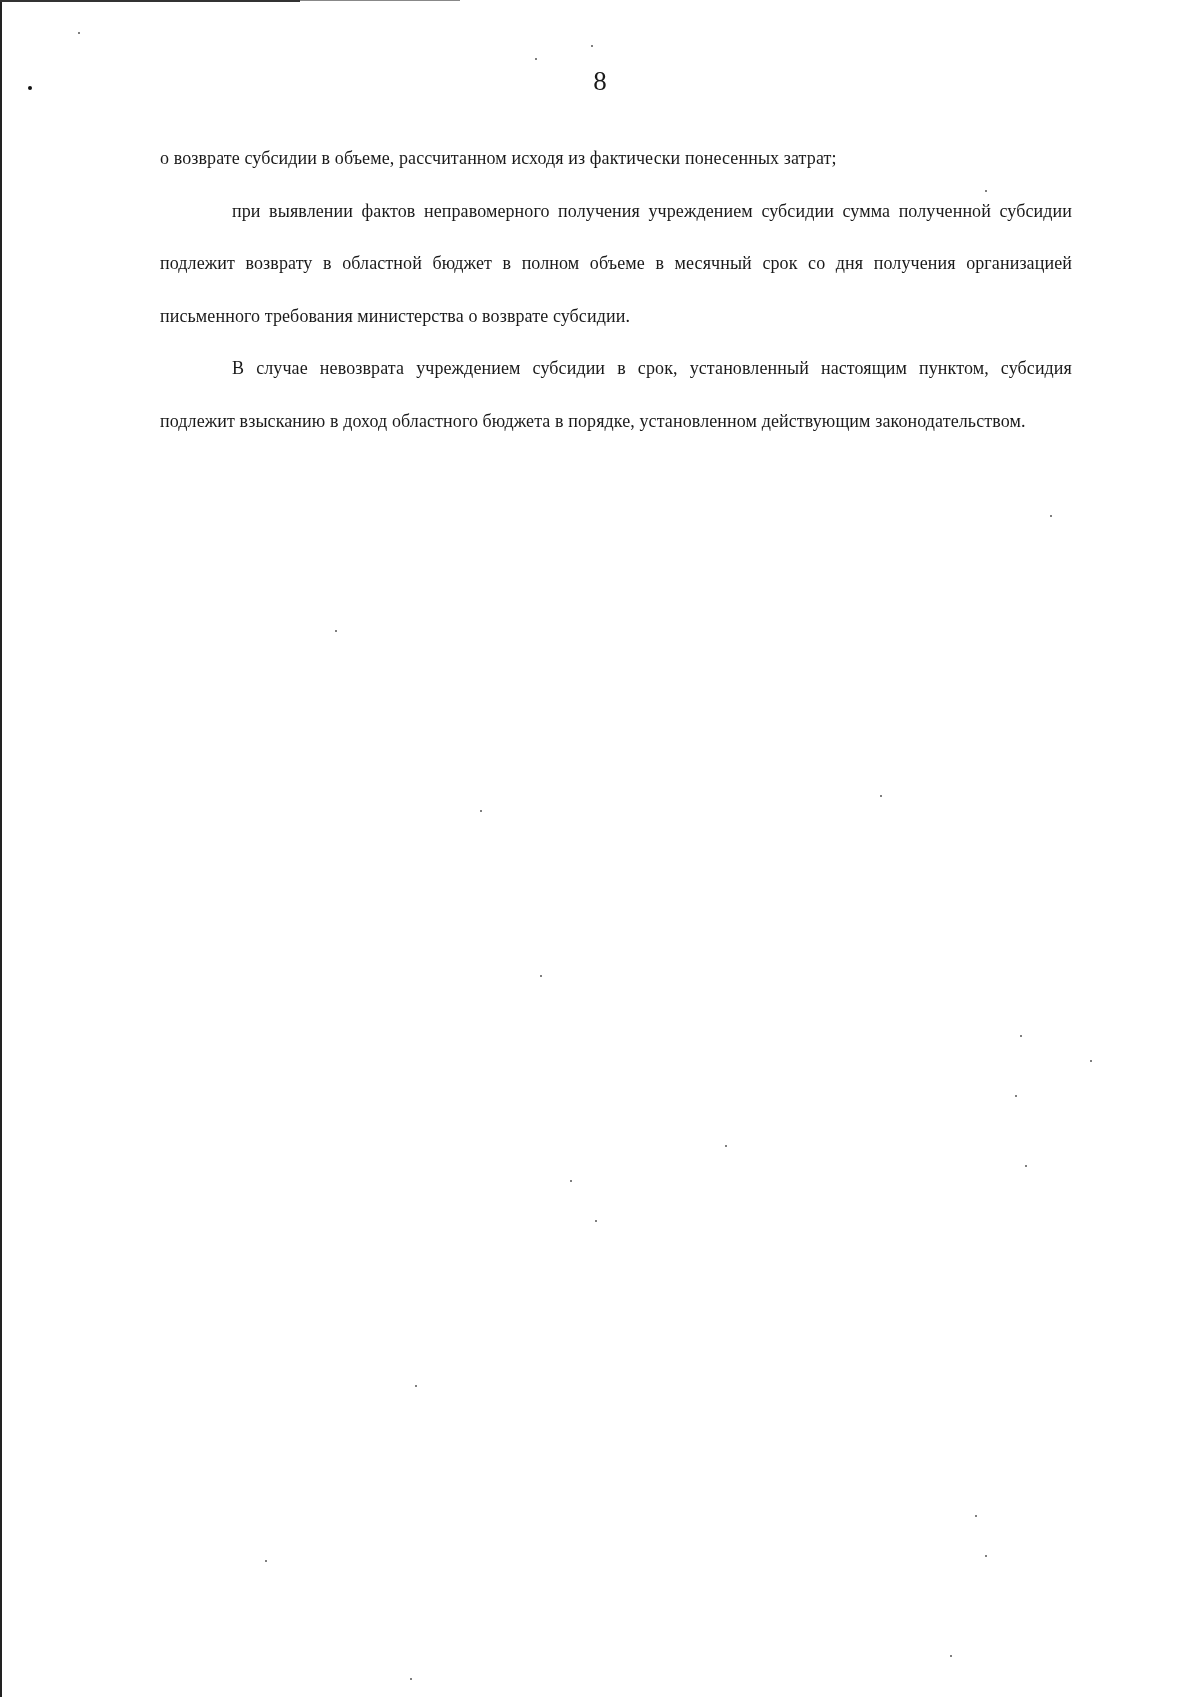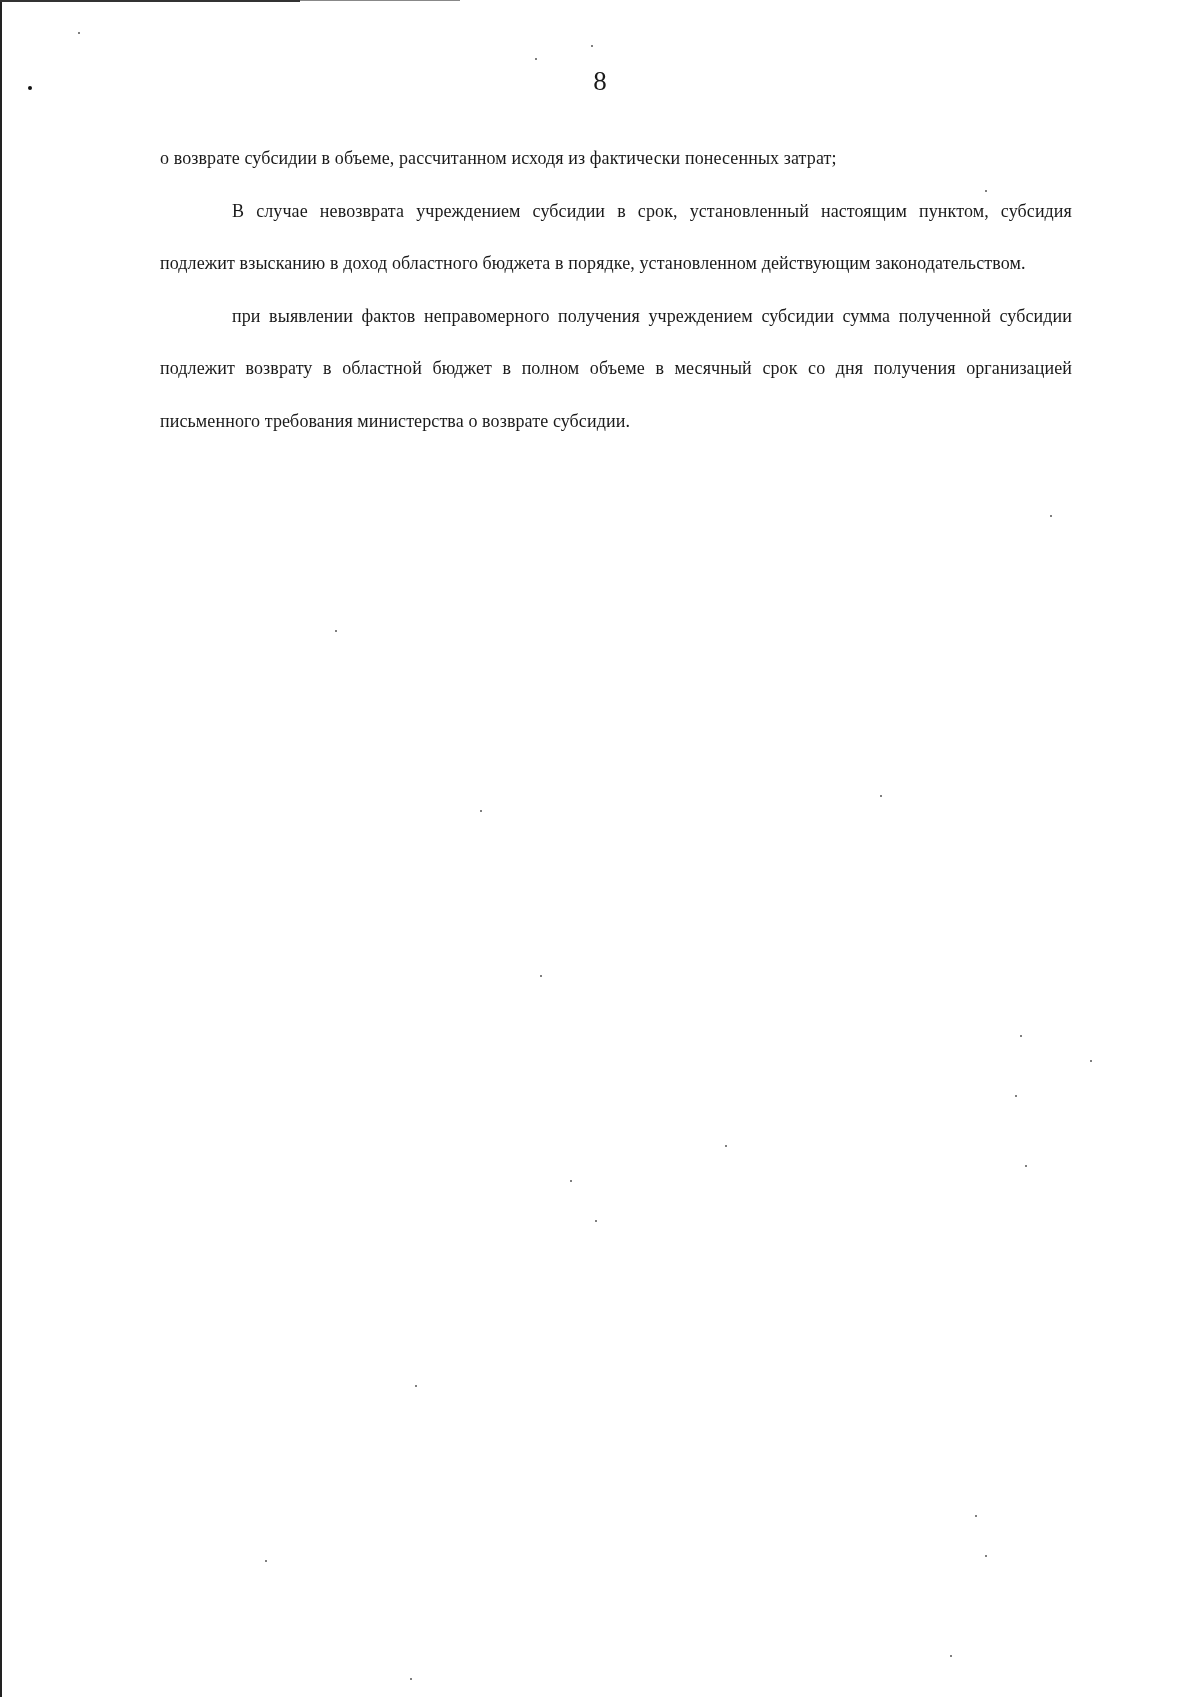--- a/index.html
+++ b/index.html
@@ -83,22 +83,22 @@
 <body>
 
 <div class="scan-edge-left"></div>
 <div class="scan-edge-top"></div>
 <div class="scan-edge-top-faint"></div>
 
 <div class="page-number">8</div>
 
 <div class="text-block">
   <p>о возврате субсидии в объеме, рассчитанном исходя из фактически понесенных затрат;</p>
+  <p class="indent">при выявлении фактов неправомерного получения учреждением субсидии сумма полученной субсидии подлежит возврату в областной бюджет в полном объеме в месячный срок со дня получения организацией письменного требования министерства о возврате субсидии.</p>
   <p class="indent">В случае невозврата учреждением субсидии в срок, установленный настоящим пунктом, субсидия подлежит взысканию в доход областного бюджета в порядке, установленном действующим законодательством.</p>
-  <p class="indent">при выявлении фактов неправомерного получения учреждением субсидии сумма полученной субсидии подлежит возврату в областной бюджет в полном объеме в месячный срок со дня получения организацией письменного требования министерства о возврате субсидии.</p>
 </div>
 
 <div class="dot big" style="left:28px;top:86px;"></div>
 <div class="dot" style="left:78px;top:32px;"></div>
 <div class="dot" style="left:591px;top:45px;"></div>
 <div class="dot" style="left:535px;top:58px;"></div>
 <div class="dot" style="left:985px;top:190px;"></div>
 <div class="dot" style="left:290px;top:420px;"></div>
 <div class="dot" style="left:1050px;top:515px;"></div>
 <div class="dot" style="left:335px;top:630px;"></div>

